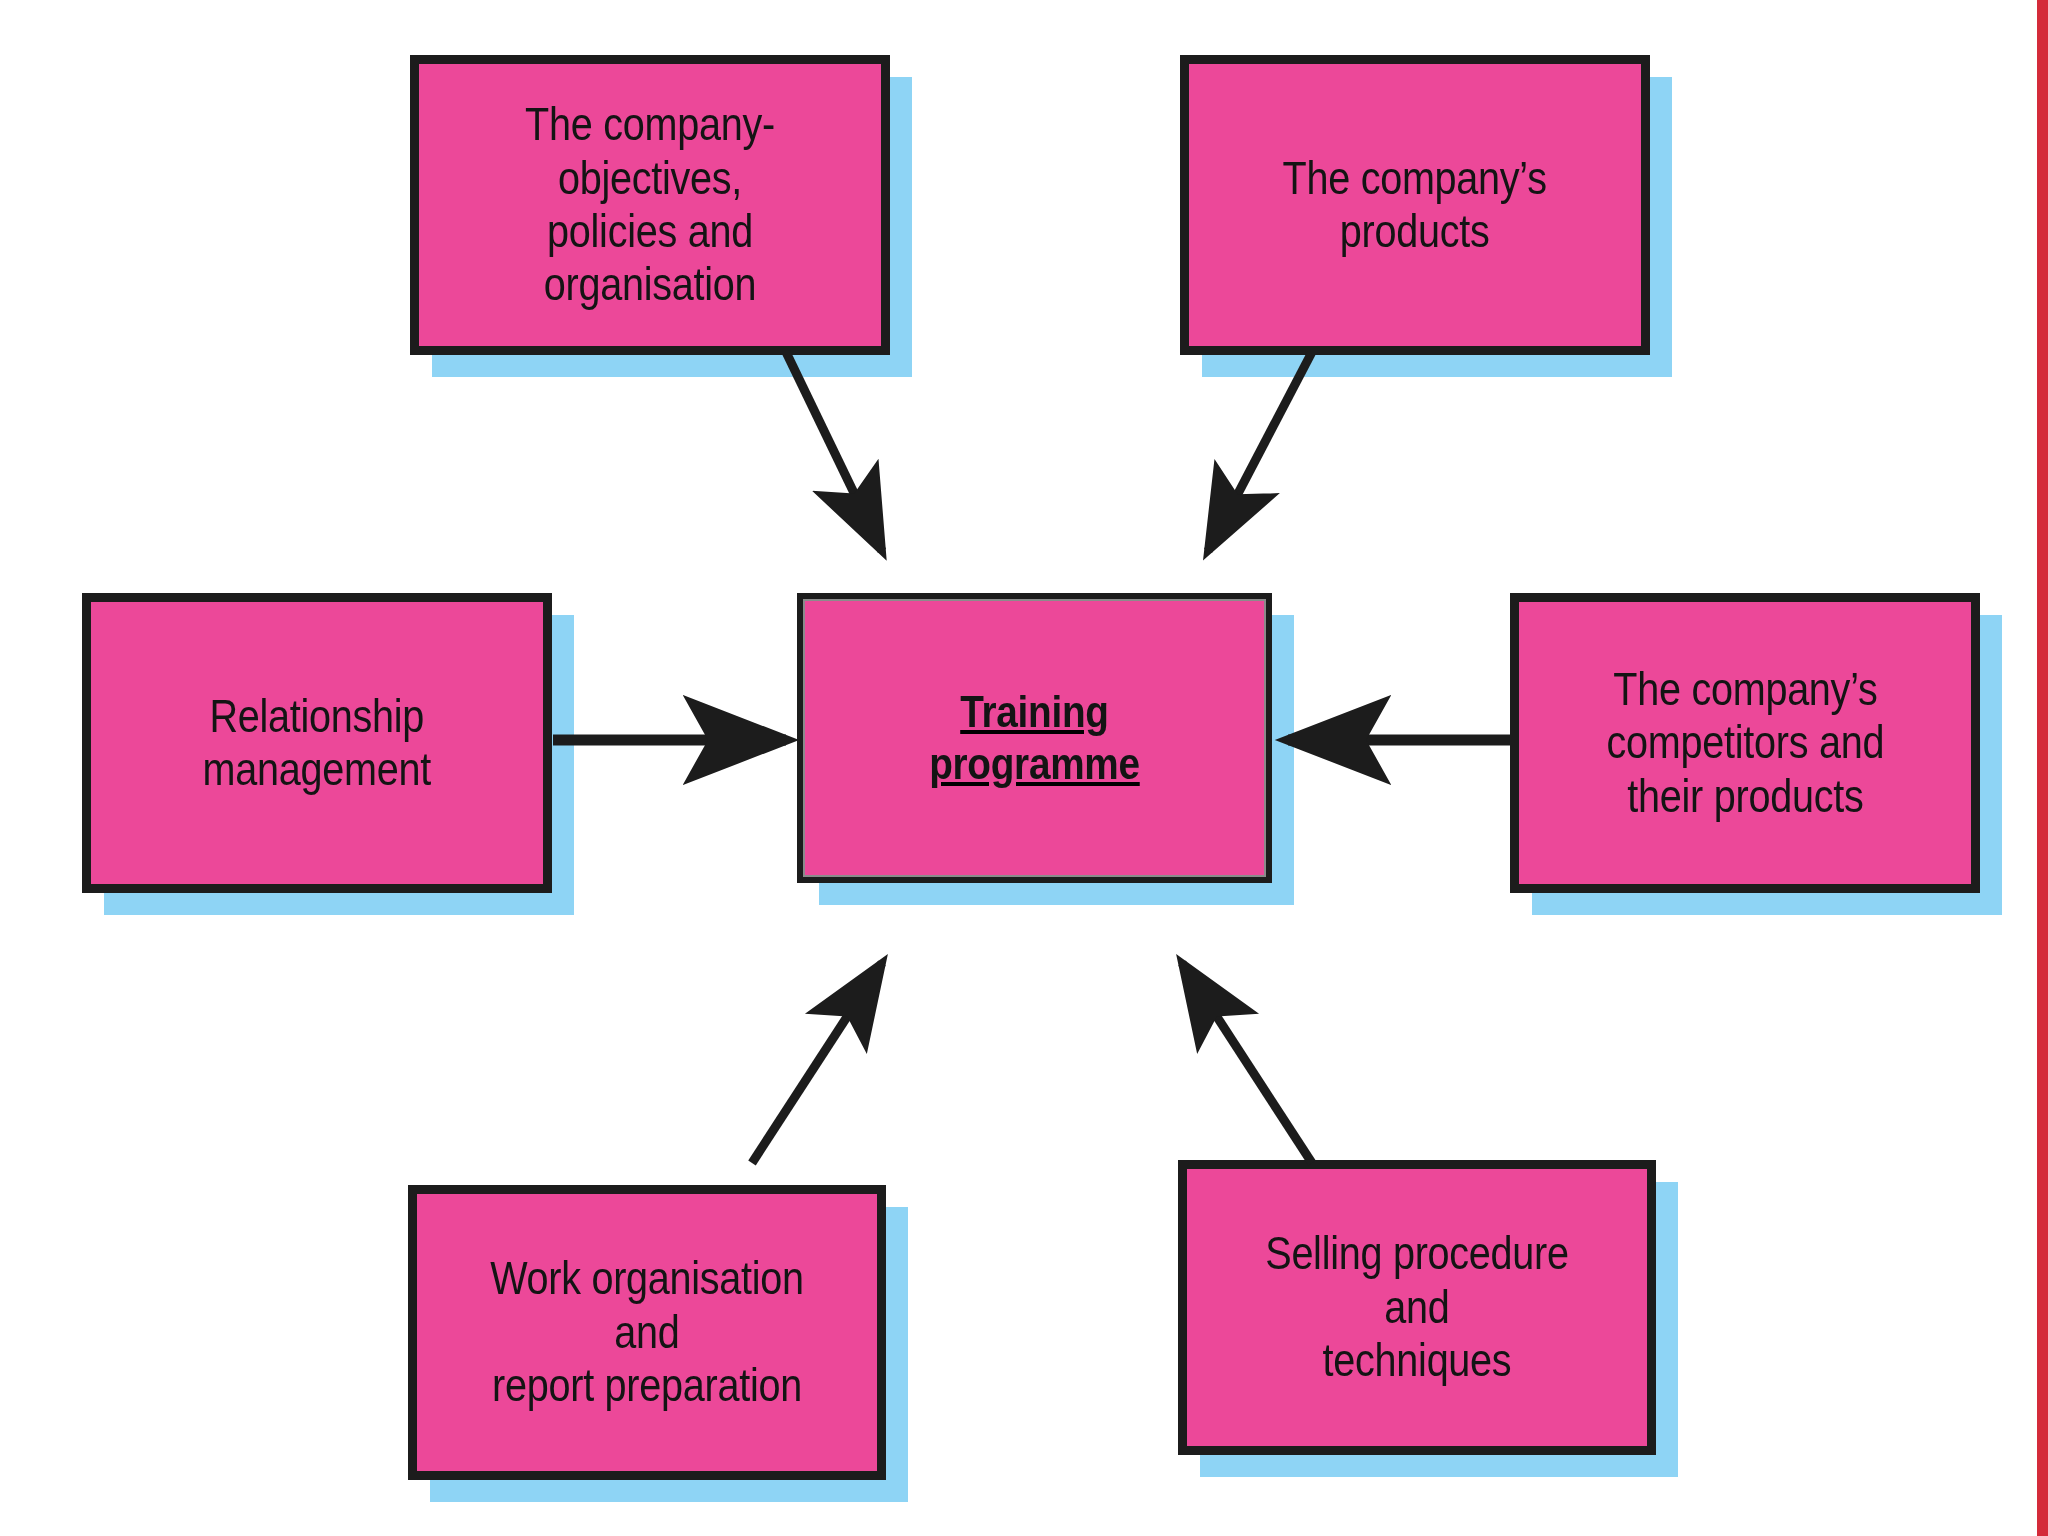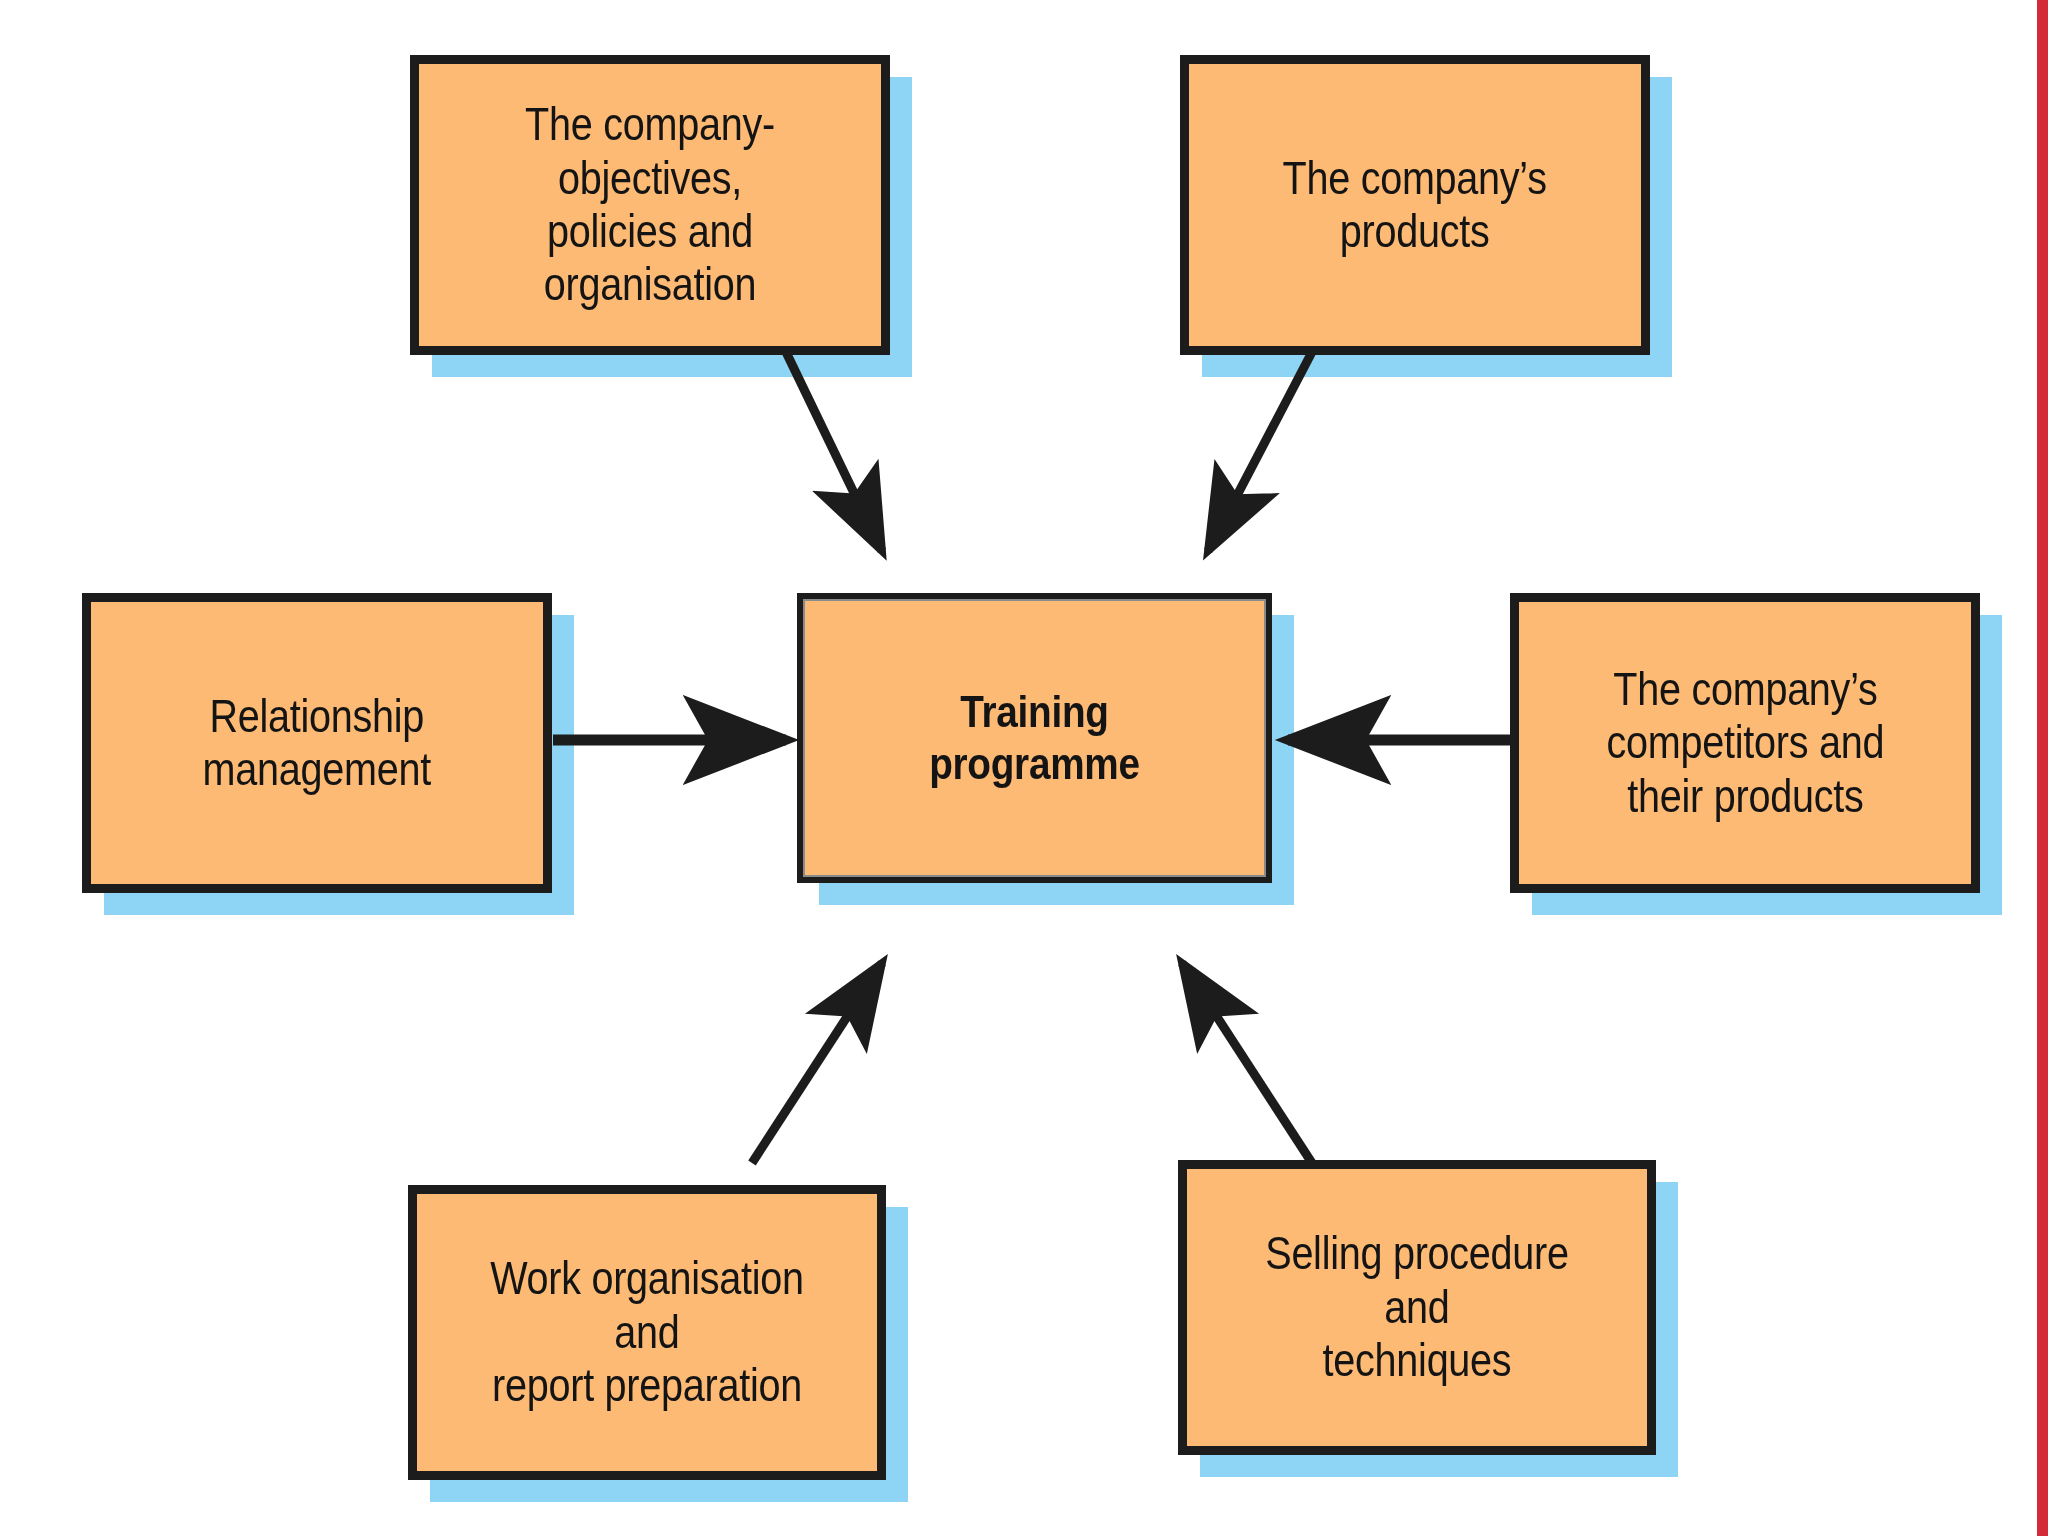--- a/index.html
+++ b/index.html
@@ -40,32 +40,33 @@
     left: 22px;
     top: 22px;
     right: -22px;
     bottom: -22px;
     background: #8ed4f5;
     z-index: 0;
   }
   .node .frame {
     position: absolute;
     inset: 0;
-    background: #fdba74;
+    background: #ec4899;
     border: 9px solid #1c1c1c;
     box-sizing: border-box;
     z-index: 1;
     display: flex;
     align-items: center;
     justify-content: center;
   }
   .node.center .frame {
     border: 6px solid #1c1c1c;
     outline: 2px solid #8b8b8b;
     outline-offset: -8px;
+    text-decoration: underline;
   }
   .node .label {
     position: relative;
     z-index: 2;
     text-align: center;
     color: #141414;
     font-size: 46px;
     line-height: 1.16;
     letter-spacing: -0.3px;
     transform: scaleX(0.86);

